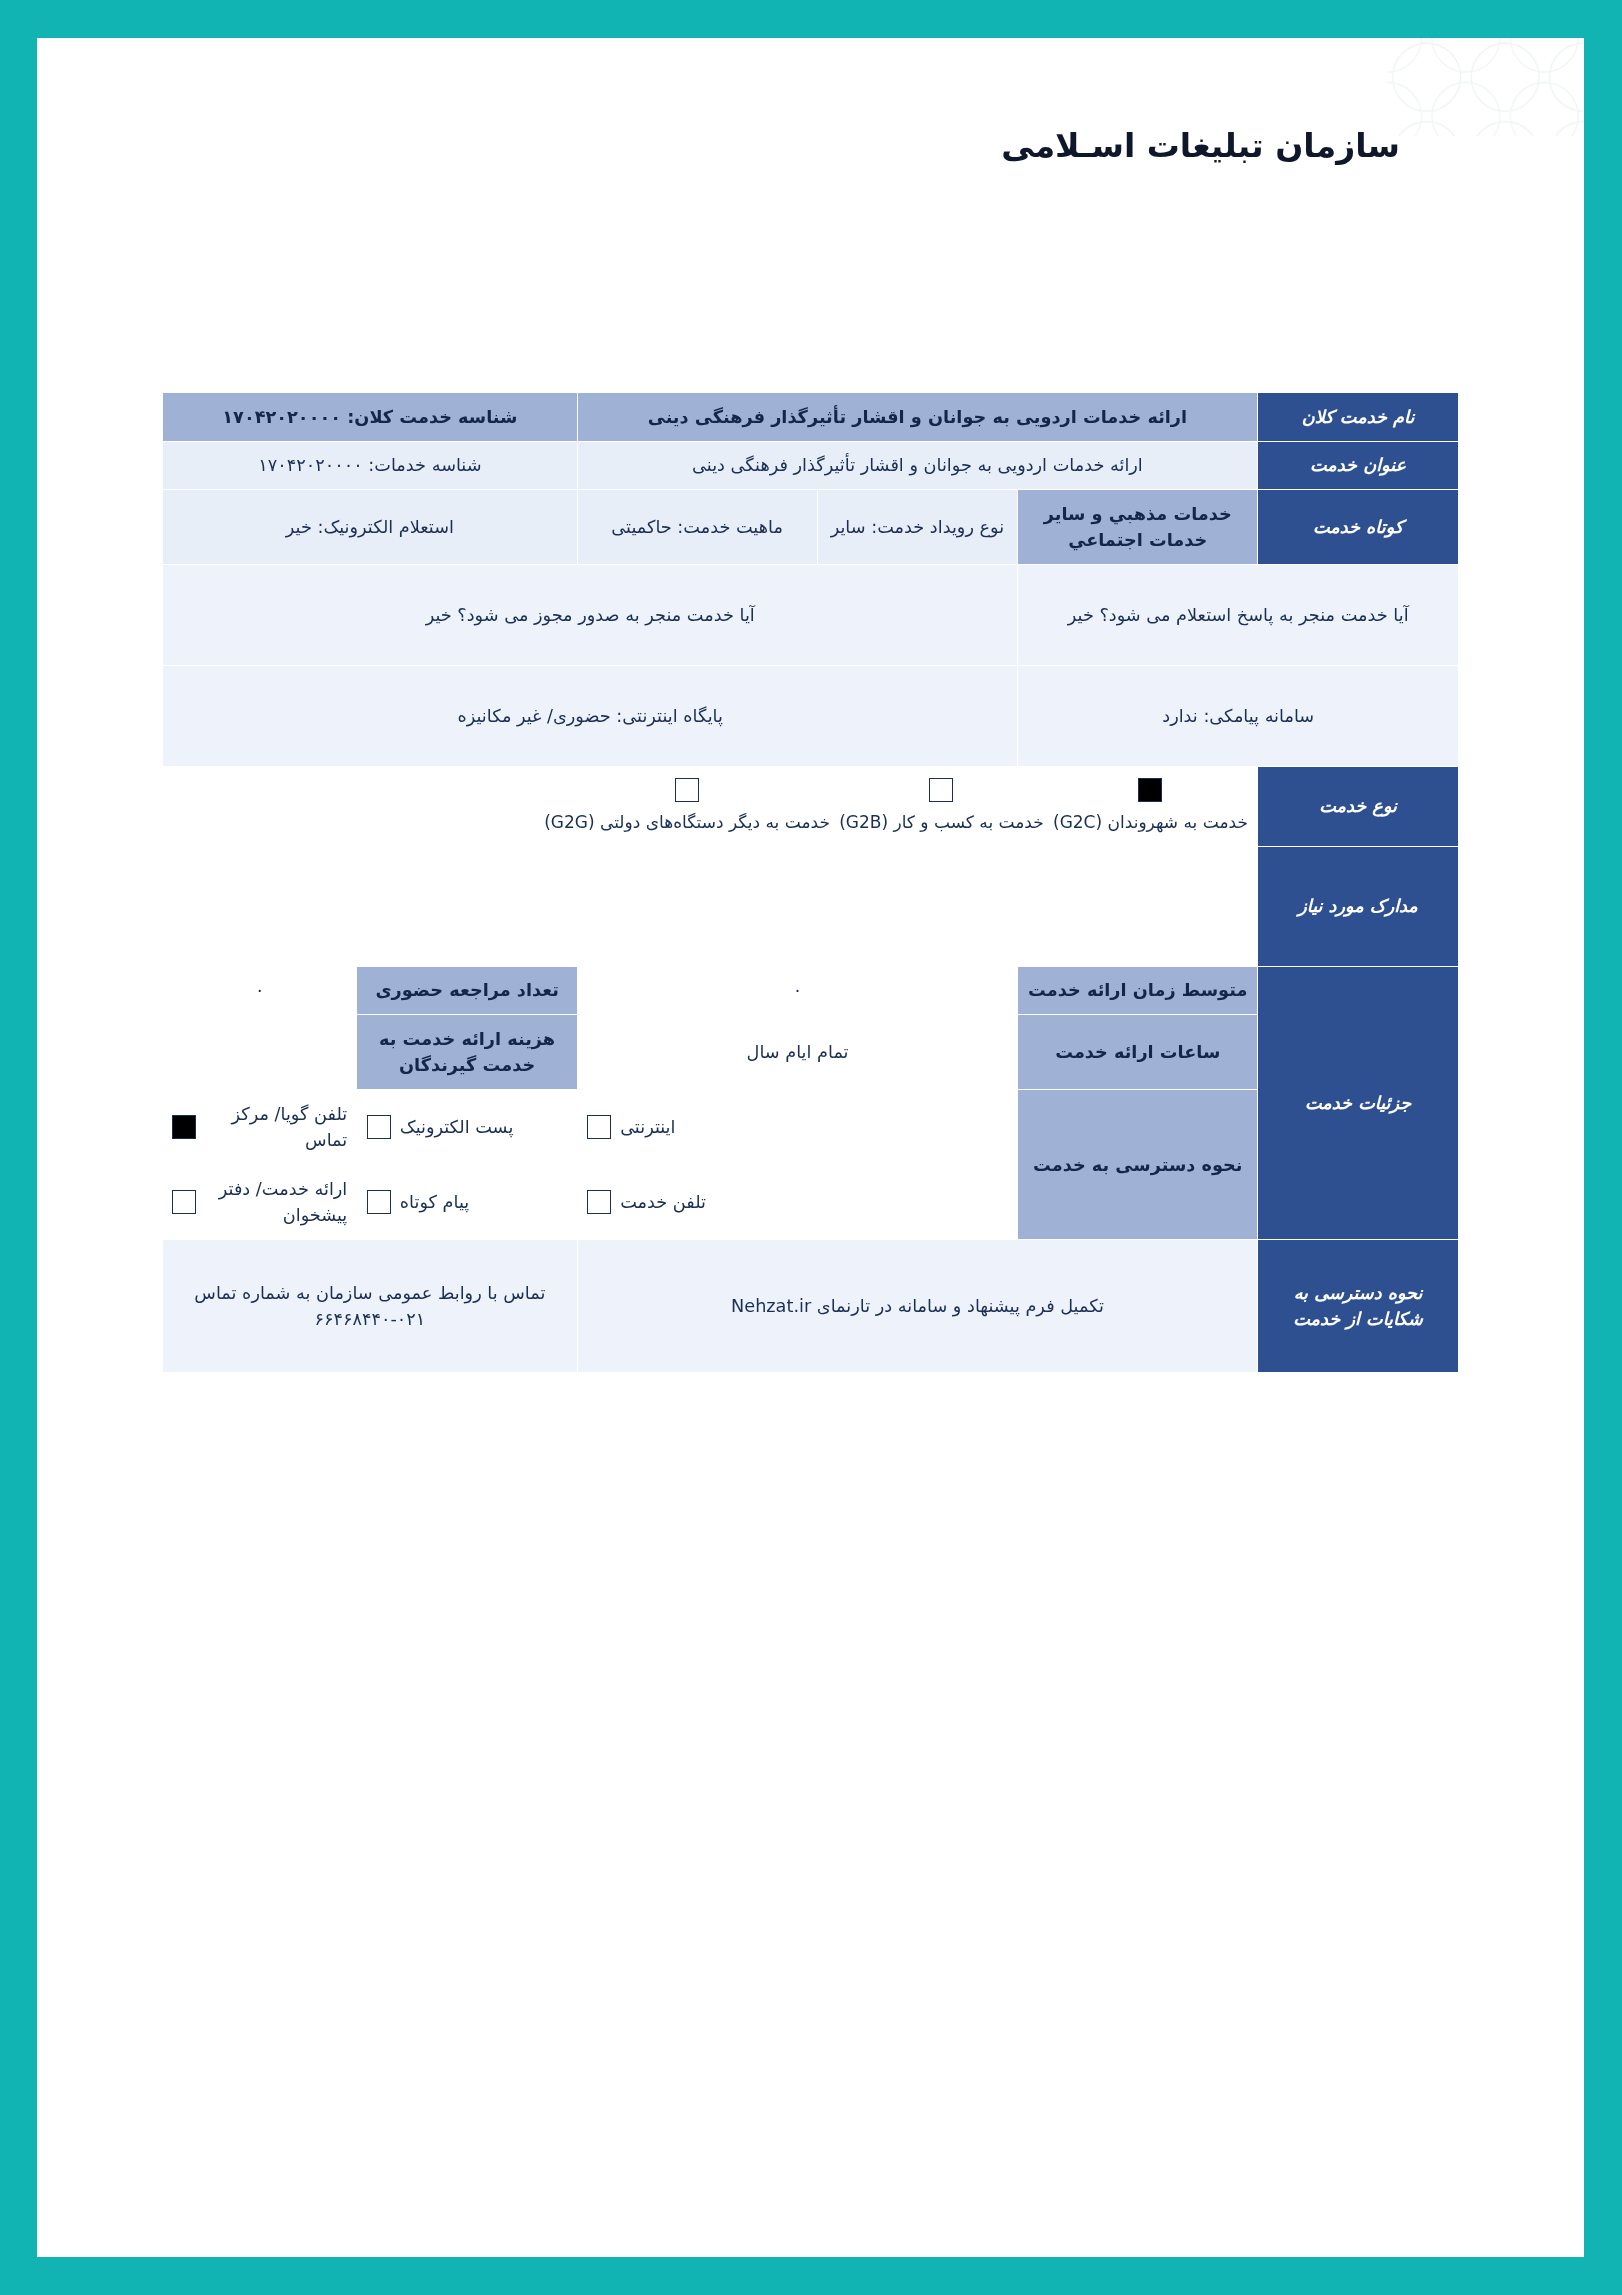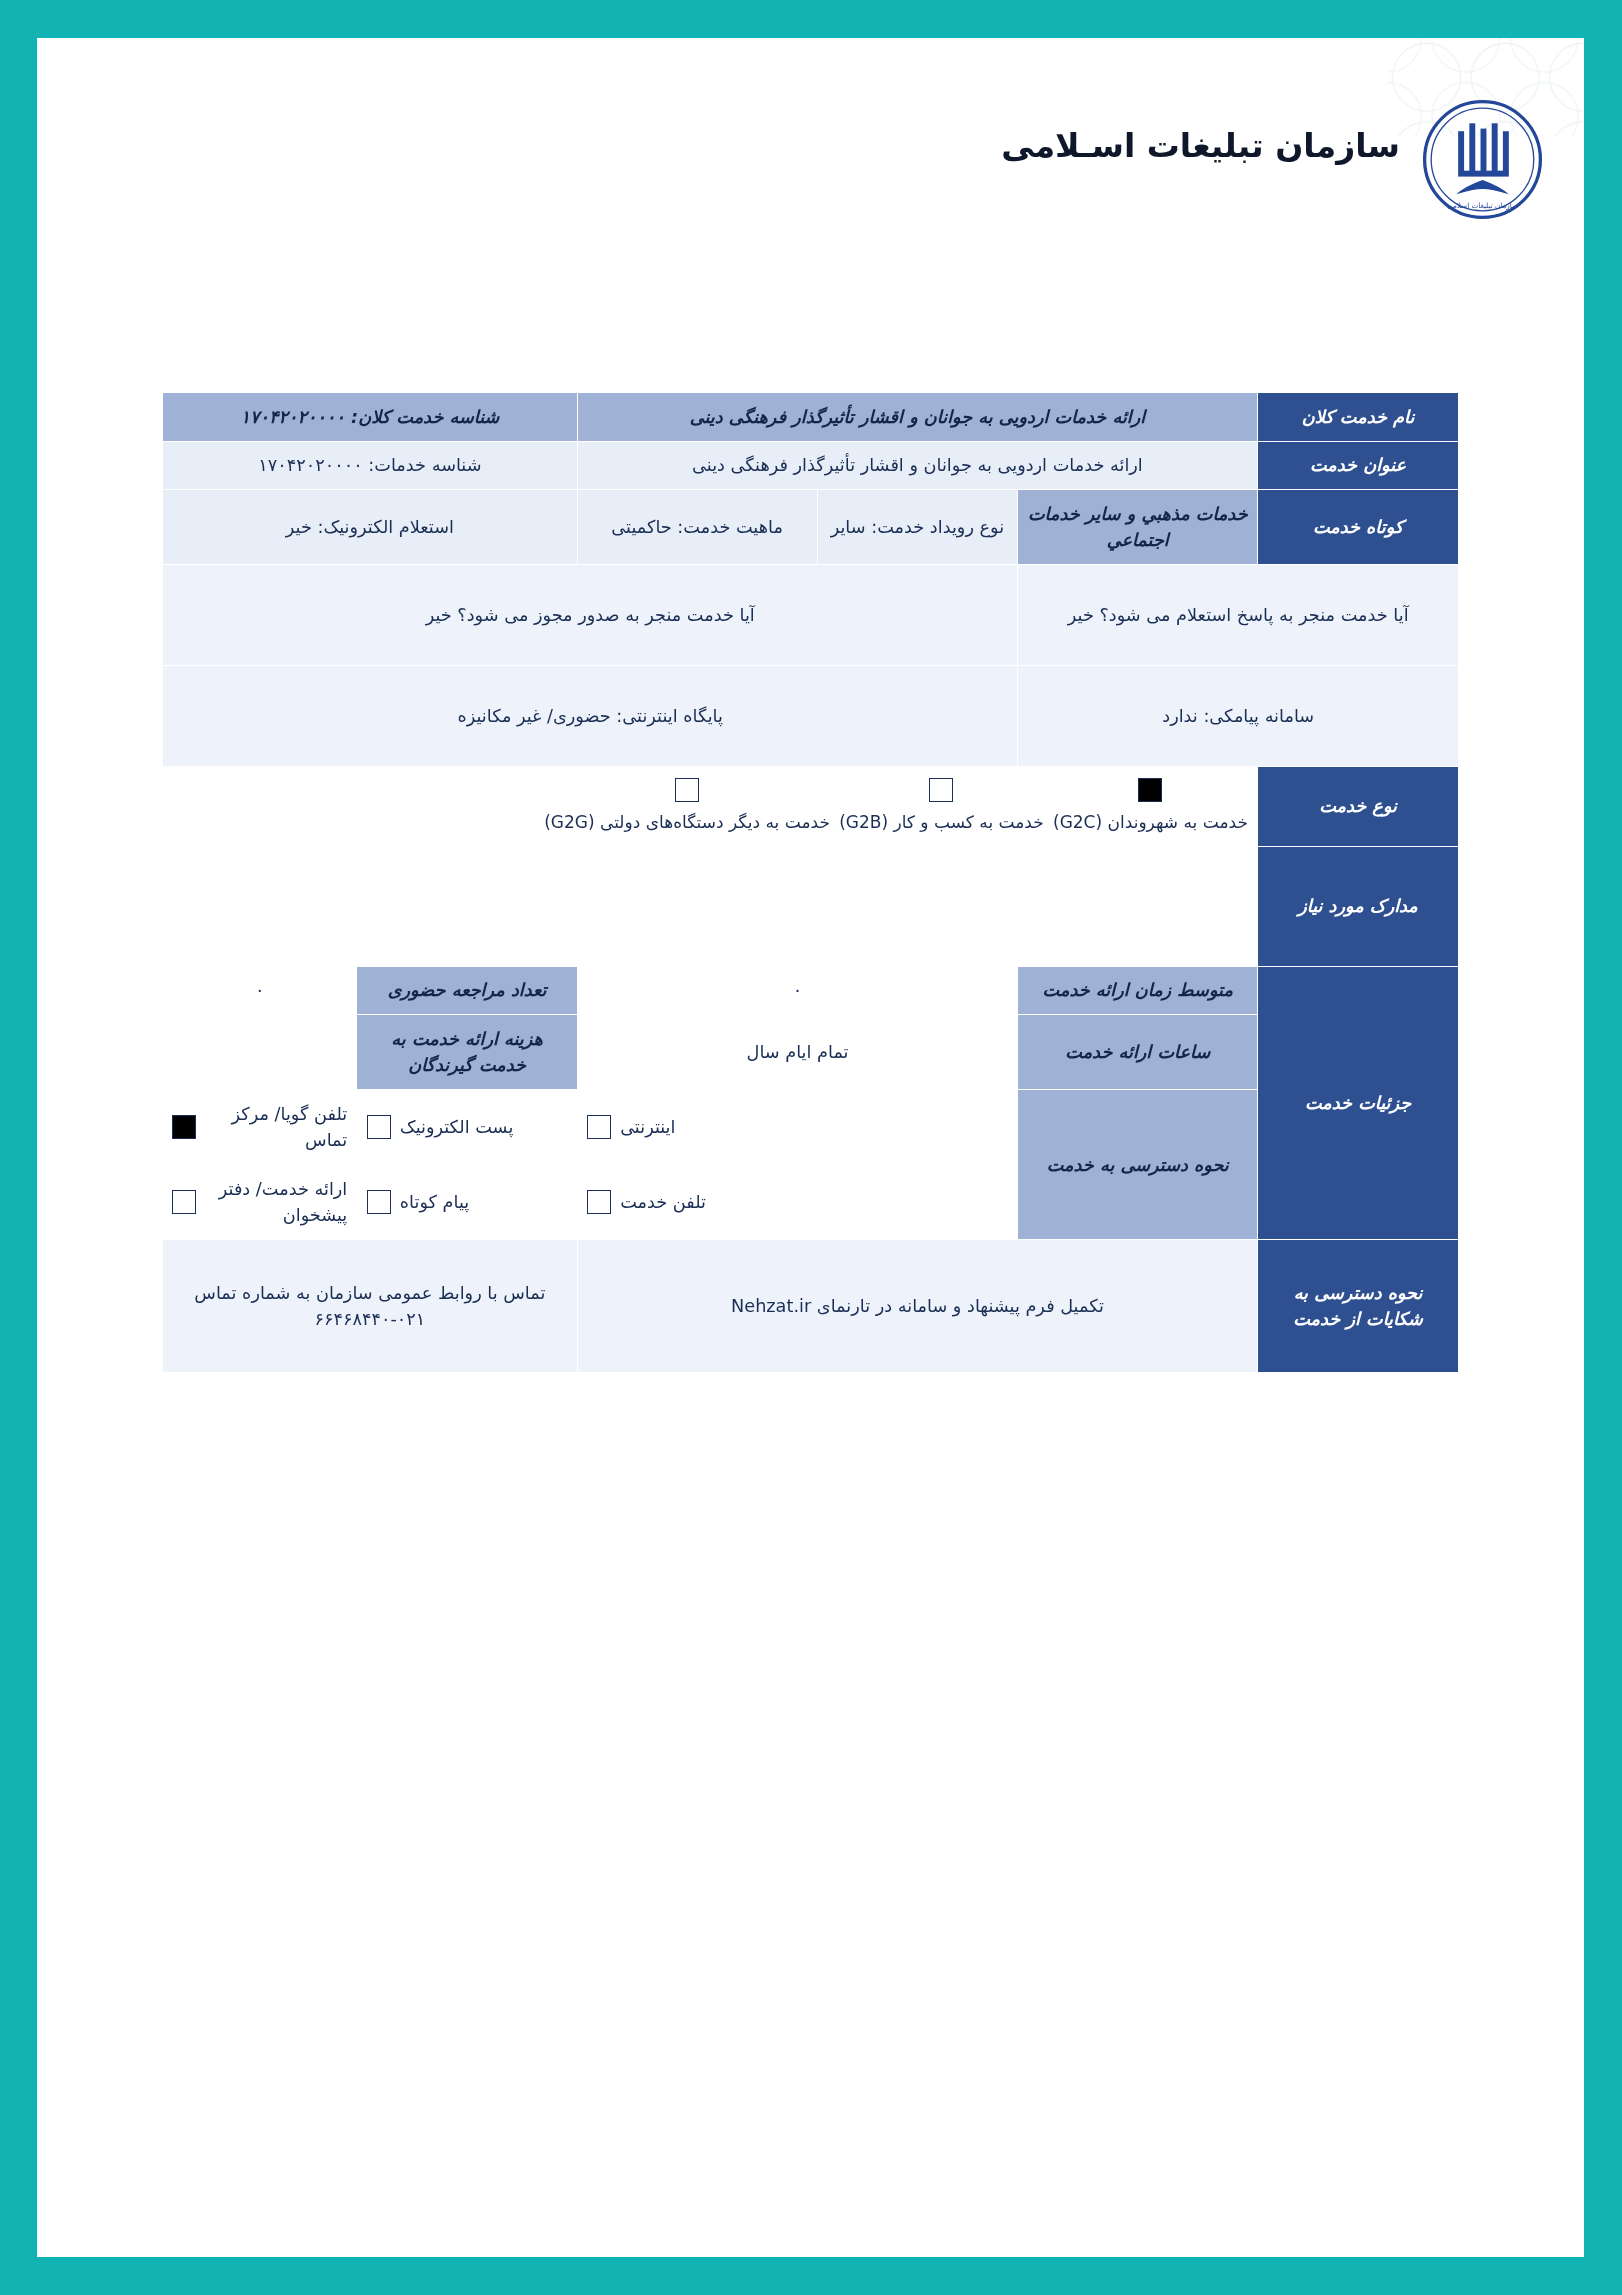--- a/index.html
+++ b/index.html
@@ -110,21 +110,20 @@
     background: #2e5090;
     color: #ffffff !important;
     font-weight: bold;
     font-size: 19px;
     font-style: italic;
   }
   .sub {
     background: #9fb2d6;
     color: #14264a !important;
     font-weight: bold;
-    font-style: italic;
   }
   .val {
     background: #e8eef8;
   }
   .val-light {
     background: #eef3fb;
   }
   .empty {
     background: #ffffff;
   }
@@ -197,36 +196,20 @@
         <circle cx="0" cy="120" r="52" fill="none" stroke="#e4ecee" stroke-width="2"></circle>
         <circle cx="120" cy="120" r="52" fill="none" stroke="#e4ecee" stroke-width="2"></circle>
       </pattern>
     </defs>
     <rect width="100%" height="100%" fill="url(#geo)"></rect>
   </svg>
 
   <div class="content">
 
     <div class="header">
-      <div class="logo-wrap">
-        <svg width="125" height="125" viewBox="0 0 190 190" xmlns="http://www.w3.org/2000/svg">
-          <circle cx="95" cy="95" r="88" fill="none" stroke="#23489a" stroke-width="5"></circle>
-          <circle cx="95" cy="95" r="78" fill="none" stroke="#23489a" stroke-width="2"></circle>
-          <g fill="#23489a">
-            <rect x="58" y="52" width="9" height="62"></rect>
-            <rect x="75" y="40" width="9" height="74"></rect>
-            <rect x="92" y="48" width="9" height="66"></rect>
-            <rect x="109" y="40" width="9" height="74"></rect>
-            <rect x="126" y="52" width="9" height="62"></rect>
-            <rect x="58" y="112" width="77" height="9"></rect>
-            <path d="M95 126 q-28 10 -40 22 q26 -8 40 -8 q14 0 40 8 q-12 -12 -40 -22 z"></path>
-          </g>
-          <text x="95" y="168" fill="#23489a" font-size="11" text-anchor="middle" font-family="DejaVu Sans">سازمان تبلیغات اسلامی</text>
-        </svg>
-      </div>
       <div class="header-titles">
         <div class="title-2">سازمان تبلیغات اسـلامی</div>
       </div>
     </div>
 
     <div class="table-wrap">
       <table class="svc">
         <colgroup>
           <col style="width:15.5%">
           <col style="width:18.5%">

